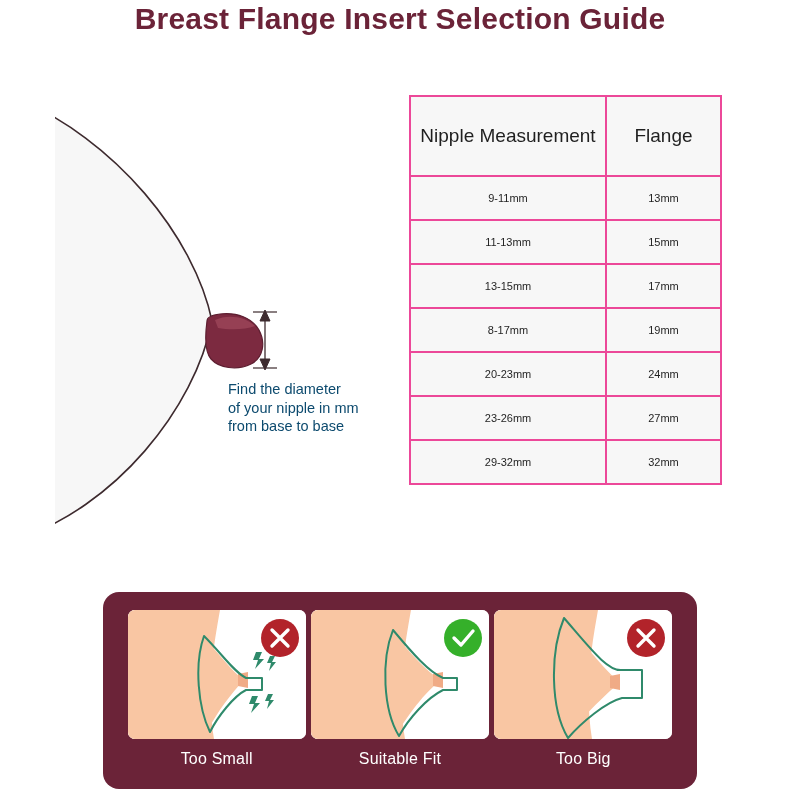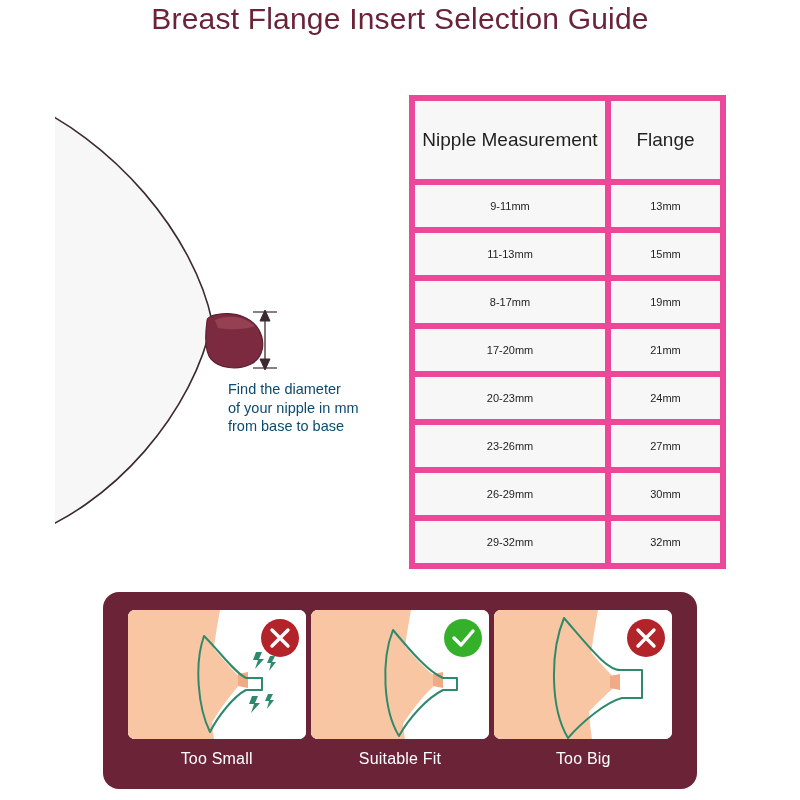--- a/index.html
+++ b/index.html
@@ -17,21 +17,21 @@
   }
 
   
   .page-title {
     position: absolute;
     top: 2px;
     left: 0;
     width: 800px;
     text-align: center;
     font-size: 30px;
-    font-weight: 400;
+    font-weight: 700;
     letter-spacing: 0.2px;
     color: #6b2338;
     font-family: "Liberation Sans", "DejaVu Sans", sans-serif;
   }
 
   
   .illustration {
     position: absolute;
     left: 55px;
     top: 78px;
@@ -55,21 +55,21 @@
   .size-table {
     position: absolute;
     left: 409px;
     top: 95px;
     width: 311px;
     border-collapse: collapse;
     table-layout: fixed;
   }
   .size-table th,
   .size-table td {
-    border: 6px solid #ec4899;
+    border: 2px solid #ec4899;
     background: #f7f7f7;
     text-align: center;
     color: #1f1f1f;
     font-weight: 400;
   }
   .size-table th {
     height: 78px;
     font-size: 19px;
     line-height: 24px;
     padding: 0 4px;
@@ -169,38 +169,34 @@
   <tbody id="table-body">
       <tr>
         <td>9-11mm</td>
         <td>13mm</td>
       </tr>
       <tr>
         <td>11-13mm</td>
         <td>15mm</td>
       </tr>
       <tr>
+        <td>13-15mm</td>
+        <td>17mm</td>
+      </tr>
+      <tr>
         <td>8-17mm</td>
         <td>19mm</td>
       </tr>
       <tr>
-        <td>17-20mm</td>
-        <td>21mm</td>
-      </tr>
-      <tr>
         <td>20-23mm</td>
         <td>24mm</td>
       </tr>
       <tr>
         <td>23-26mm</td>
         <td>27mm</td>
-      </tr>
-      <tr>
-        <td>26-29mm</td>
-        <td>30mm</td>
       </tr>
       <tr>
         <td>29-32mm</td>
         <td>32mm</td>
       </tr>
     </tbody>
 </table>
 
 <div class="fit-panel">
 

